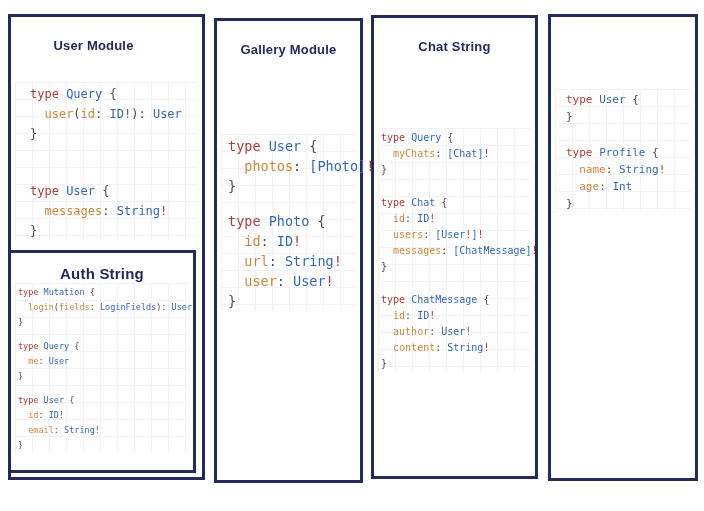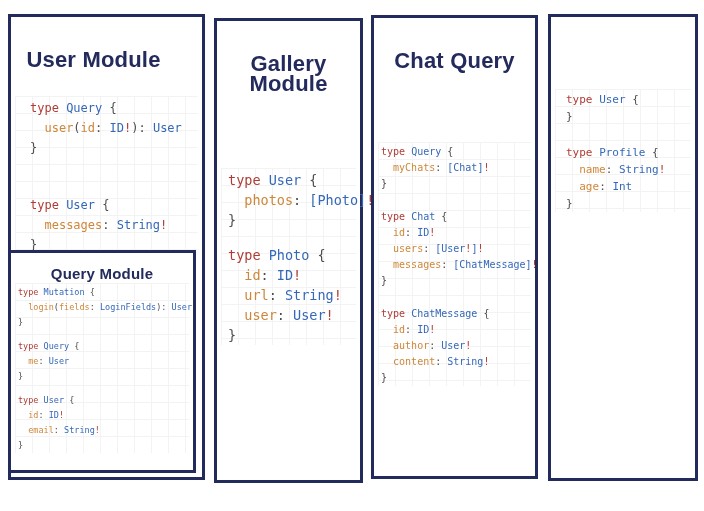--- a/index.html
+++ b/index.html
@@ -19,26 +19,26 @@
     border: 3px solid var(--border, #232a5c);
     background: #ffffff;
   }
   .box-user    { left: 8px;   top: 14px;  width: 197px; height: 466px; z-index: 1; }
   .box-gallery { left: 214px; top: 18px;  width: 149px; height: 465px; }
   .box-chat    { left: 371px; top: 15px;  width: 167px; height: 464px; }
   .box-profile { left: 548px; top: 14px;  width: 150px; height: 467px; }
   .box-auth    { left: 8px;   top: 250px; width: 188px; height: 223px; z-index: 2; }
 
   .module-title {
-    font-size: 22px;
+    font-size: 13px;
     font-weight: 700;
     letter-spacing: 0.2px;
     color: var(--title, #232a5c);
     text-align: center;
-    margin-top: 33px;
+    margin-top: 19px;
     line-height: 20px;
   }
   .box-user .module-title { padding-right: 26px; }
   .box-auth .module-title { font-size: 15px; margin-top: 12px; line-height: 18px; }
 
   .code-area {
     margin-left: 4px;
     margin-right: 4px;
     padding-top: 2px;
     background-image:
@@ -90,37 +90,37 @@
 
   <section class="module box-gallery">
     <h2 class="module-title">Gallery Module</h2>
     <div class="code-area">
         <pre class="code-block"><div class="code-line"><span class="tok-kw">type</span> <span class="tok-ty">User</span> <span class="tok-pn">{</span></div><div class="code-line">  <span class="tok-fd">photos</span><span class="tok-pn">:</span> <span class="tok-br">[</span><span class="tok-ty">Photo</span><span class="tok-br">]</span><span class="tok-bg">!</span></div><div class="code-line"><span class="tok-pn">}</span></div></pre>
         <pre class="code-block"><div class="code-line"><span class="tok-kw">type</span> <span class="tok-ty">Photo</span> <span class="tok-pn">{</span></div><div class="code-line">  <span class="tok-fd">id</span><span class="tok-pn">:</span> <span class="tok-ty">ID</span><span class="tok-bg">!</span></div><div class="code-line">  <span class="tok-fd">url</span><span class="tok-pn">:</span> <span class="tok-ty">String</span><span class="tok-bg">!</span></div><div class="code-line">  <span class="tok-fd">user</span><span class="tok-pn">:</span> <span class="tok-ty">User</span><span class="tok-bg">!</span></div><div class="code-line"><span class="tok-pn">}</span></div></pre>
       </div>
   </section>
 
   <section class="module box-chat">
-    <h2 class="module-title">Chat Query</h2>
+    <h2 class="module-title">Chat String</h2>
     <div class="code-area">
         <pre class="code-block"><div class="code-line"><span class="tok-kw">type</span> <span class="tok-ty">Query</span> <span class="tok-pn">{</span></div><div class="code-line">  <span class="tok-fd">myChats</span><span class="tok-pn">:</span> <span class="tok-br">[</span><span class="tok-ty">Chat</span><span class="tok-br">]</span><span class="tok-bg">!</span></div><div class="code-line"><span class="tok-pn">}</span></div></pre>
         <pre class="code-block"><div class="code-line"><span class="tok-kw">type</span> <span class="tok-ty">Chat</span> <span class="tok-pn">{</span></div><div class="code-line">  <span class="tok-fd">id</span><span class="tok-pn">:</span> <span class="tok-ty">ID</span><span class="tok-bg">!</span></div><div class="code-line">  <span class="tok-fd">users</span><span class="tok-pn">:</span> <span class="tok-br">[</span><span class="tok-ty">User</span><span class="tok-bg">!</span><span class="tok-br">]</span><span class="tok-bg">!</span></div><div class="code-line">  <span class="tok-fd">messages</span><span class="tok-pn">:</span> <span class="tok-br">[</span><span class="tok-ty">ChatMessage</span><span class="tok-br">]</span><span class="tok-bg">!</span></div><div class="code-line"><span class="tok-pn">}</span></div></pre>
         <pre class="code-block"><div class="code-line"><span class="tok-kw">type</span> <span class="tok-ty">ChatMessage</span> <span class="tok-pn">{</span></div><div class="code-line">  <span class="tok-fd">id</span><span class="tok-pn">:</span> <span class="tok-ty">ID</span><span class="tok-bg">!</span></div><div class="code-line">  <span class="tok-fd">author</span><span class="tok-pn">:</span> <span class="tok-ty">User</span><span class="tok-bg">!</span></div><div class="code-line">  <span class="tok-fd">content</span><span class="tok-pn">:</span> <span class="tok-ty">String</span><span class="tok-bg">!</span></div><div class="code-line"><span class="tok-pn">}</span></div></pre>
       </div>
   </section>
 
   <section class="module box-profile">
     <div class="code-area">
         <pre class="code-block"><div class="code-line"><span class="tok-kw">type</span> <span class="tok-ty">User</span> <span class="tok-pn">{</span></div><div class="code-line"><span class="tok-pn">}</span></div></pre>
         <pre class="code-block"><div class="code-line"><span class="tok-kw">type</span> <span class="tok-ty">Profile</span> <span class="tok-pn">{</span></div><div class="code-line">  <span class="tok-fd">name</span><span class="tok-pn">:</span> <span class="tok-ty">String</span><span class="tok-bg">!</span></div><div class="code-line">  <span class="tok-fd">age</span><span class="tok-pn">:</span> <span class="tok-ty">Int</span></div><div class="code-line"><span class="tok-pn">}</span></div></pre>
       </div>
   </section>
 
   <section class="module box-auth">
-    <h2 class="module-title">Query Module</h2>
+    <h2 class="module-title">Auth String</h2>
     <div class="code-area">
         <pre class="code-block"><div class="code-line"><span class="tok-kw">type</span> <span class="tok-ty">Mutation</span> <span class="tok-pn">{</span></div><div class="code-line">  <span class="tok-fd">login</span><span class="tok-pn">(</span><span class="tok-fd">fields</span><span class="tok-pn">:</span> <span class="tok-ty">LoginFields</span><span class="tok-pn">)</span><span class="tok-pn">:</span> <span class="tok-ty">User</span></div><div class="code-line"><span class="tok-pn">}</span></div></pre>
         <pre class="code-block"><div class="code-line"><span class="tok-kw">type</span> <span class="tok-ty">Query</span> <span class="tok-pn">{</span></div><div class="code-line">  <span class="tok-fd">me</span><span class="tok-pn">:</span> <span class="tok-ty">User</span></div><div class="code-line"><span class="tok-pn">}</span></div></pre>
         <pre class="code-block"><div class="code-line"><span class="tok-kw">type</span> <span class="tok-ty">User</span> <span class="tok-pn">{</span></div><div class="code-line">  <span class="tok-fd">id</span><span class="tok-pn">:</span> <span class="tok-ty">ID</span><span class="tok-bg">!</span></div><div class="code-line">  <span class="tok-fd">email</span><span class="tok-pn">:</span> <span class="tok-ty">String</span><span class="tok-bg">!</span></div><div class="code-line"><span class="tok-pn">}</span></div></pre>
       </div>
   </section>
 
 </div>
 
 </body></html>

